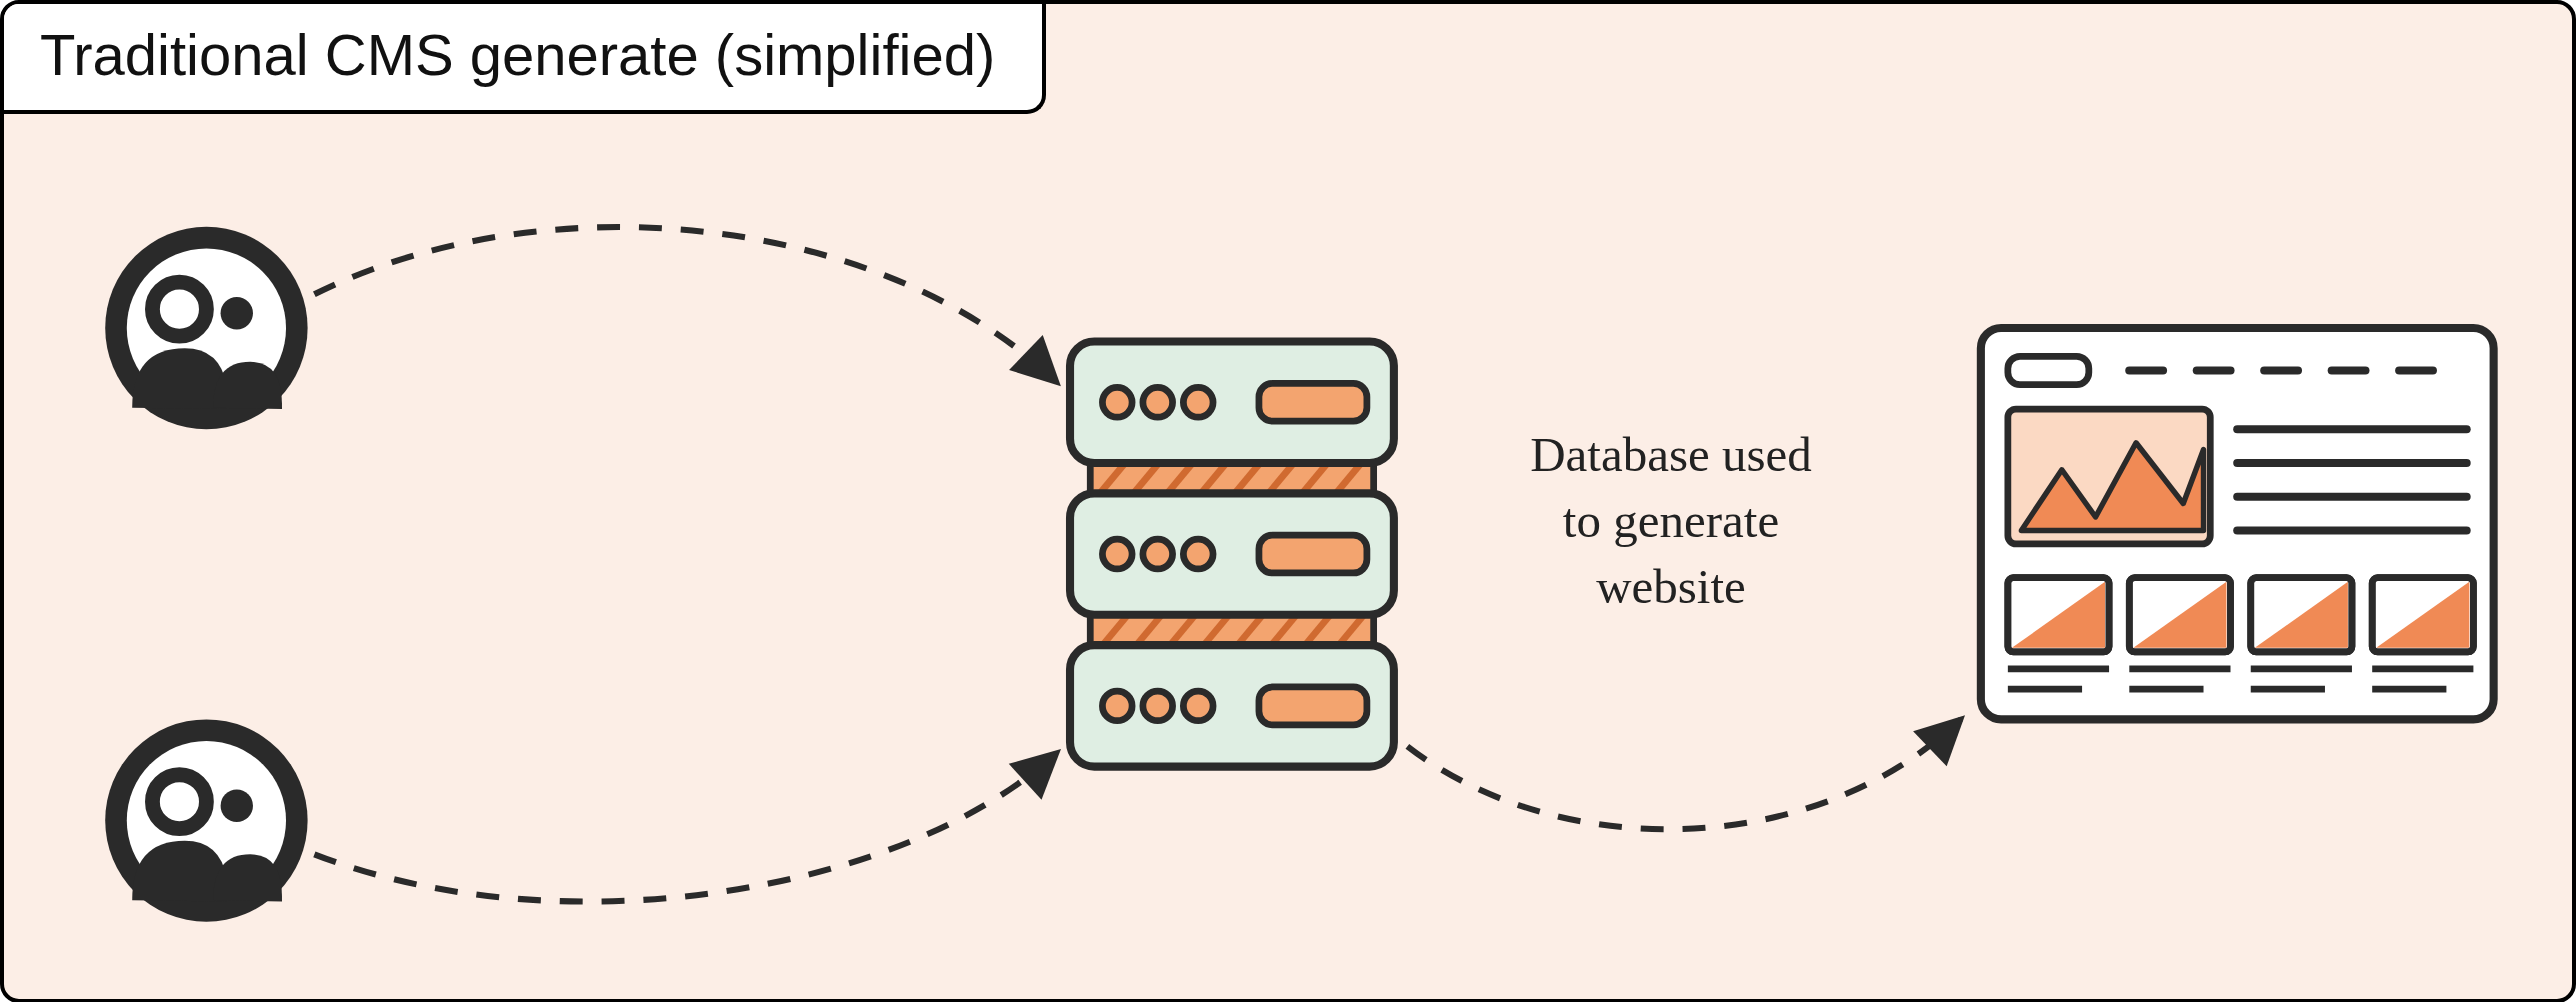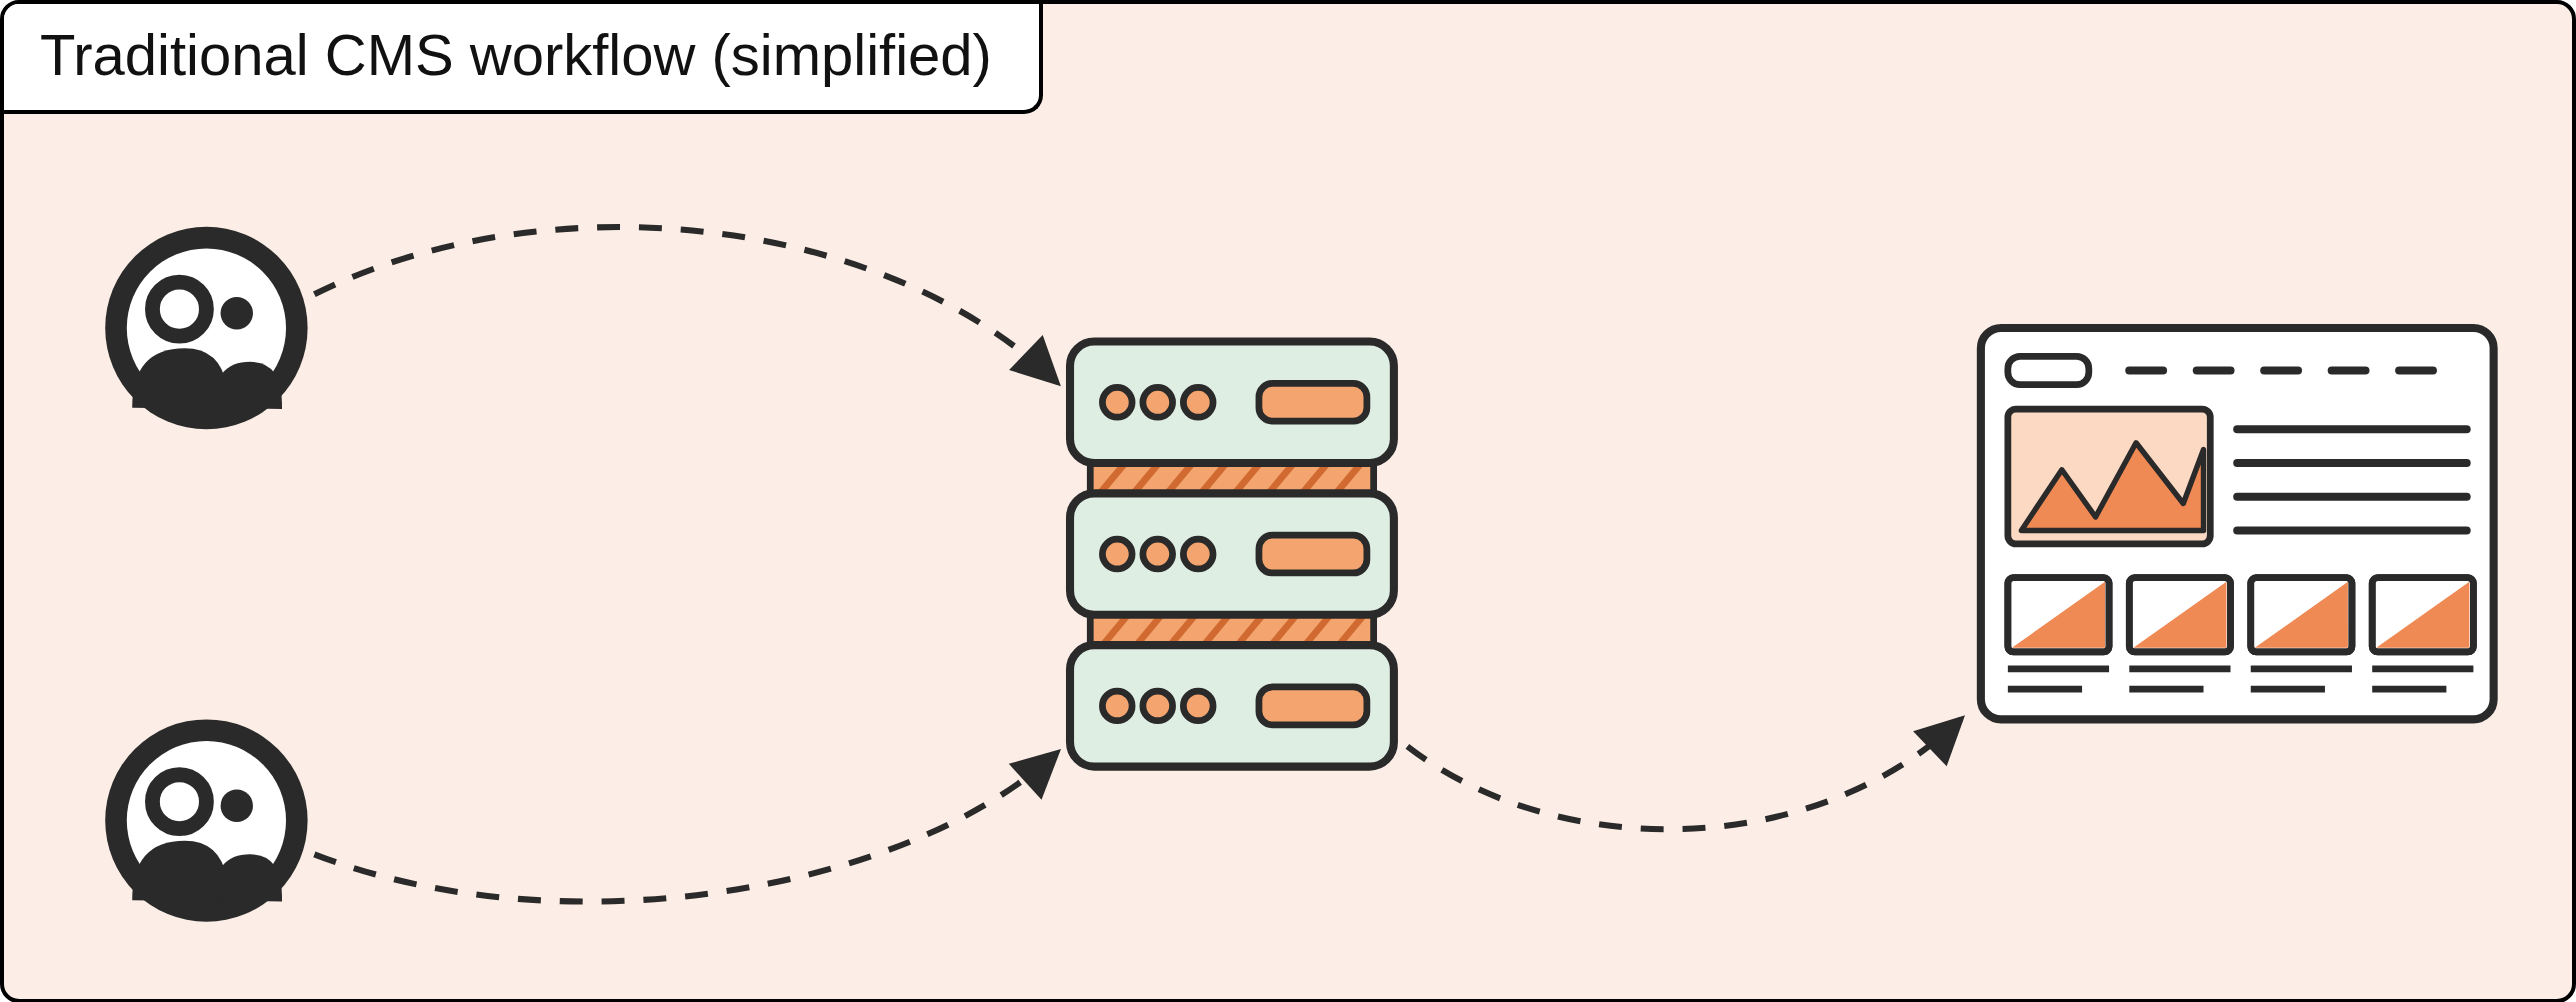--- a/index.html
+++ b/index.html
@@ -49,21 +49,21 @@
     top: 0; left: 0;
     width: 2576px; height: 1003px;
     pointer-events: none;
   }
 </style>
 </head>
 <body>
 
 <div class="canvas">
 
-  <div class="title-tab">Traditional CMS workflow (simplified)</div>
+  <div class="title-tab">Traditional CMS generate (simplified)</div>
 
   <svg class="layer" viewBox="0 0 3818 1486">
     <defs>
       <marker id="arrowhead" markerWidth="12" markerHeight="12" refX="9" refY="6" orient="auto" markerUnits="strokeWidth">
         <path d="M2,2 L10,6 L2,10 Z" fill="#2a2a2a"></path>
       </marker>
     </defs>
 
     <path d="M 460 430  C 800 260, 1300 310, 1560 560" stroke="#2a2a2a" stroke-width="9" fill="none" stroke-dasharray="34 28" marker-end="url(#arrowhead)"></path>
 
@@ -208,15 +208,18 @@
           <path d="M6 104 L144 6 L144 104 Z" fill="#f08a55"></path>
           <rect width="150" height="110" rx="8" fill="none" stroke="#2a2a2a" stroke-width="10"></rect>
           <line x1="0" y1="135" x2="150" y2="135" stroke="#2a2a2a" stroke-width="10"></line>
           <line x1="0" y1="165" x2="110" y2="165" stroke="#2a2a2a" stroke-width="10"></line>
         </g>
       </g>
     </g>
   </svg>
 
 
+  <div class="annot" style="left:1451px; top:418px; width:432px;">Database used
+to generate
+website</div>
 
 </div>
 
 
 </body></html>

